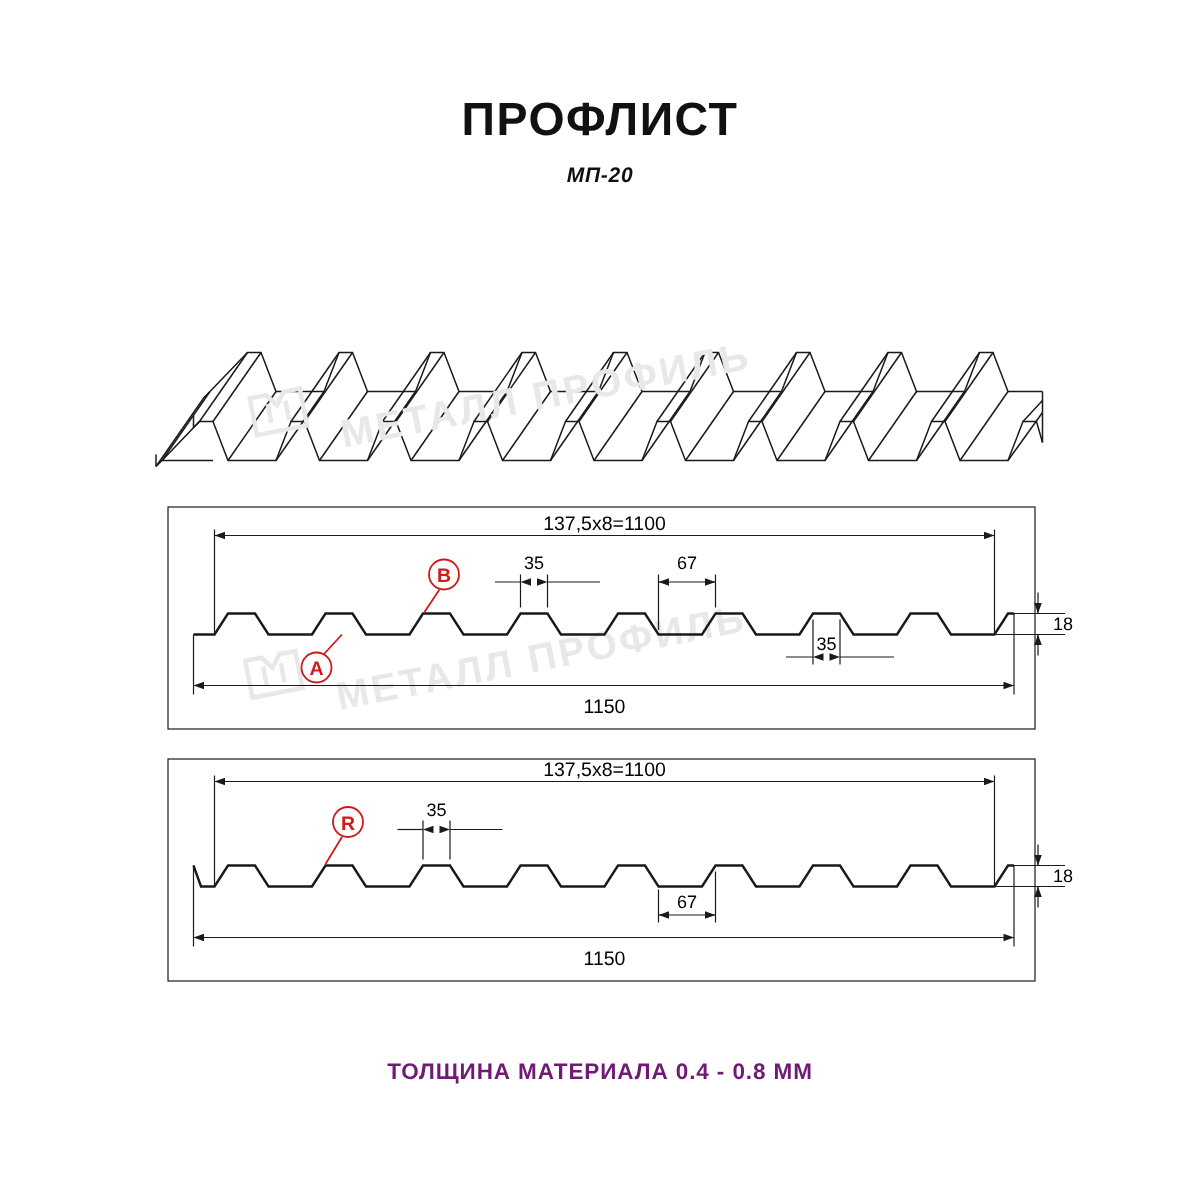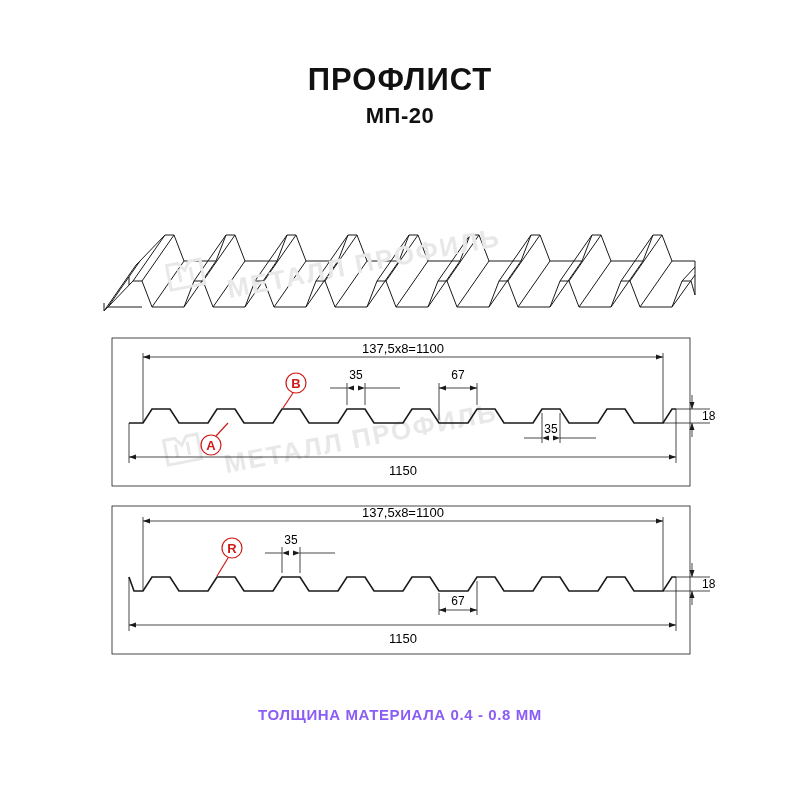--- a/index.html
+++ b/index.html
@@ -29,37 +29,38 @@
     text-align: center;
   }
   .title-main {
     font-size: 31px;
     font-weight: bold;
     letter-spacing: 1px;
     line-height: 36px;
     color: #111;
   }
   .title-sub {
-    font-size: 22px;
+    font-size: 14px;
     font-weight: bold;
     letter-spacing: 0.5px;
     line-height: 24px;
     margin-top: 6px;
     color: #111;
+    font-style: italic;
   }
   .footer-note {
     position: absolute;
     left: 0;
     top: 706px;
     width: 800px;
     text-align: center;
     font-size: 15px;
     font-weight: bold;
     letter-spacing: 0.6px;
-    color: #8b5cf6;
+    color: #701a75;
   }
   
   .wm {
     position: absolute;
     font-size: 26px;
     font-weight: bold;
     color: #e8e8e8;
     letter-spacing: 2px;
     white-space: nowrap;
     pointer-events: none;

